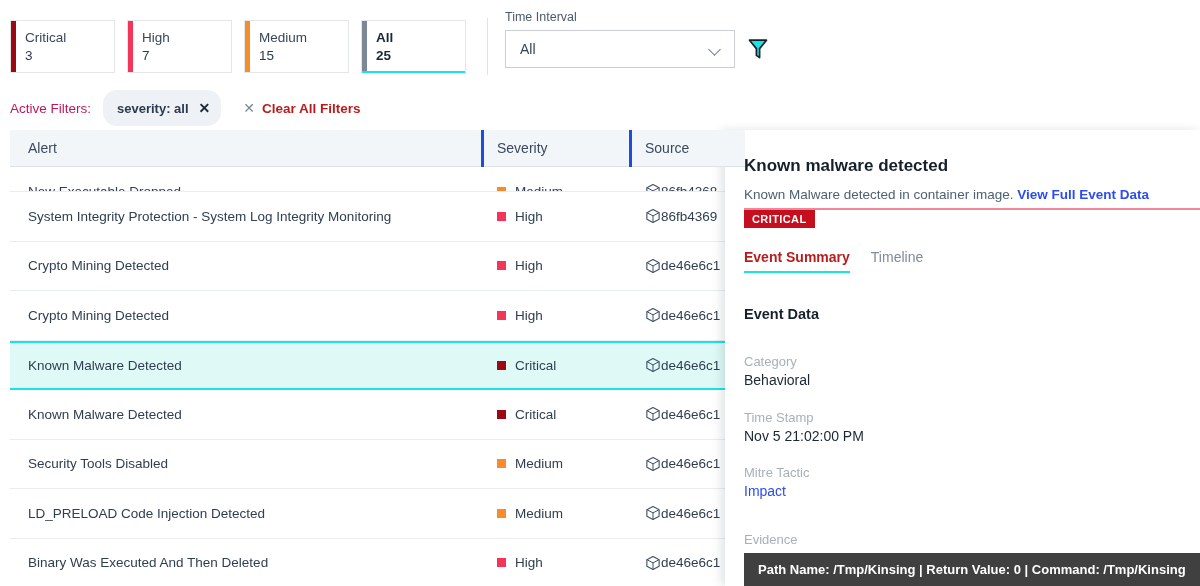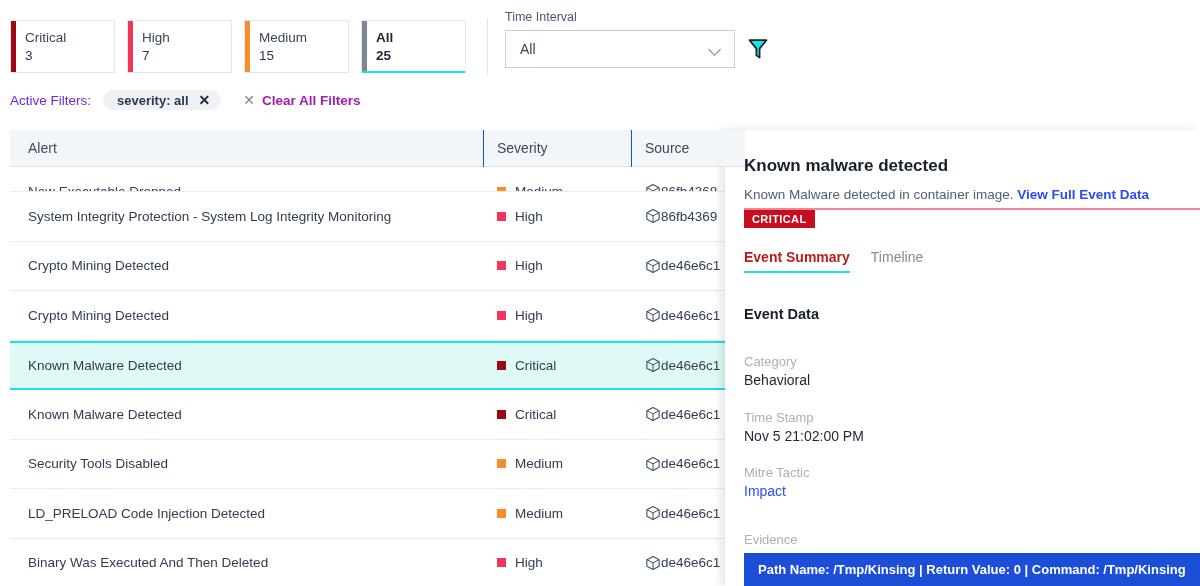--- a/index.html
+++ b/index.html
@@ -42,43 +42,43 @@
   .chev { width:13px; height:8px; position:relative; }
   .chev::before {
     content:""; position:absolute; left:1px; top:0; width:8px; height:8px;
     border-right:1.6px solid #6b7a8d; border-bottom:1.6px solid #6b7a8d;
     transform: rotate(45deg);
   }
   .funnel { position:absolute; left:748px; top:38px; width:20px; height:22px; }
 
   
   .af-row { position:absolute; left:10px; top:90px; display:flex; align-items:center; }
-  .af-label { font-size:13.5px; color:#6d28d9; margin-right:12px; }
+  .af-label { font-size:13.5px; color:#be185d; margin-right:12px; }
   .chip {
-    background:#eef1f5; border-radius:14px; height:20px;
+    background:#eef1f5; border-radius:14px; height:36px;
     display:flex; align-items:center; gap:10px; padding:0 11px 0 14px;text-align:right;
   }
   .chip .t { font-size:13px; color:#2b3a4d; font-weight:bold; }
   .chip .x { font-size:14px; color:#1b2735; font-weight:bold; line-height:1; }
   .clear-wrap { display:flex; align-items:center; gap:7px; margin-left:22px; }
   .clear-x { font-size:14px; color:#7a8796; }
-  .clear-t { font-size:13.5px; color:#a21caf; font-weight:bold; cursor:pointer; }
+  .clear-t { font-size:13.5px; color:#b91c1c; font-weight:bold; cursor:pointer; }
 
   
   .table { position:absolute; left:10px; top:130px; width:735px; height:456px; overflow:hidden; }
   .thead {
     position:absolute; left:0; top:0; right:0; height:37px;
     background:#f3f6f9; border-bottom:1px solid #dde2e8;
     display:flex; align-items:center; z-index:5;
   }
   .th { font-size:14px; color:#3a4a5e; }
   .col-alert { width:474px; padding-left:18px; }
   .col-sev   { width:148px; padding-left:13px; }
   .col-src   { width:113px; padding-left:13px; }
-  .thead .col-alert, .thead .col-sev { border-right:1px solid #1d4ed8; height:37px; display:flex; align-items:center; }
+  .thead .col-alert, .thead .col-sev { border-right:3px solid #1d4ed8; height:37px; display:flex; align-items:center; }
 
   .tbody { position:absolute; left:0; top:37px; right:0; bottom:0; }
   .trow {
     height:49.5px; display:flex; align-items:center;
     border-bottom:1px solid #e9edf1; background:#fff;
   }
   .trow.clipped { height:25px; align-items:flex-end; overflow:hidden; }
   .trow.clipped .cell { transform: translateY(8px); }
   .trow.selected {
     background:#dffaf6;
@@ -113,21 +113,21 @@
     content:""; position:absolute; left:0; right:0; bottom:0; height:2.5px; background:#19e3e3;
   }
   .sect-title { position:absolute; left:19px; top:176px; font-size:14.5px; font-weight:bold; color:#16202c; }
   .field { position:absolute; left:19px;margin-top:16px; }
   .f-key { font-size:13px; color:#a8b0ba; line-height:18px; }
   .f-val { font-size:14px; color:#1b2735; line-height:19px; }
   .f-val.link { color:#2b4cf0; }
   .evidence-key { position:absolute; left:19px; top:402px; font-size:13px; color:#a8b0ba; }
   .evidence-box {
     position:absolute; left:19px; right:0; top:423px; height:33px;
-    background:#1d4ed8; color:#ffffff; font-size:13px; font-weight:bold;
+    background:#404040; color:#ffffff; font-size:13px; font-weight:bold;
     display:flex; align-items:center; padding-left:14px; white-space:nowrap; overflow:hidden;
   }
 </style>
 </head>
 <body>
 
 <div id="app">
 
   <div class="sev-row">
       <div class="sev-card">

